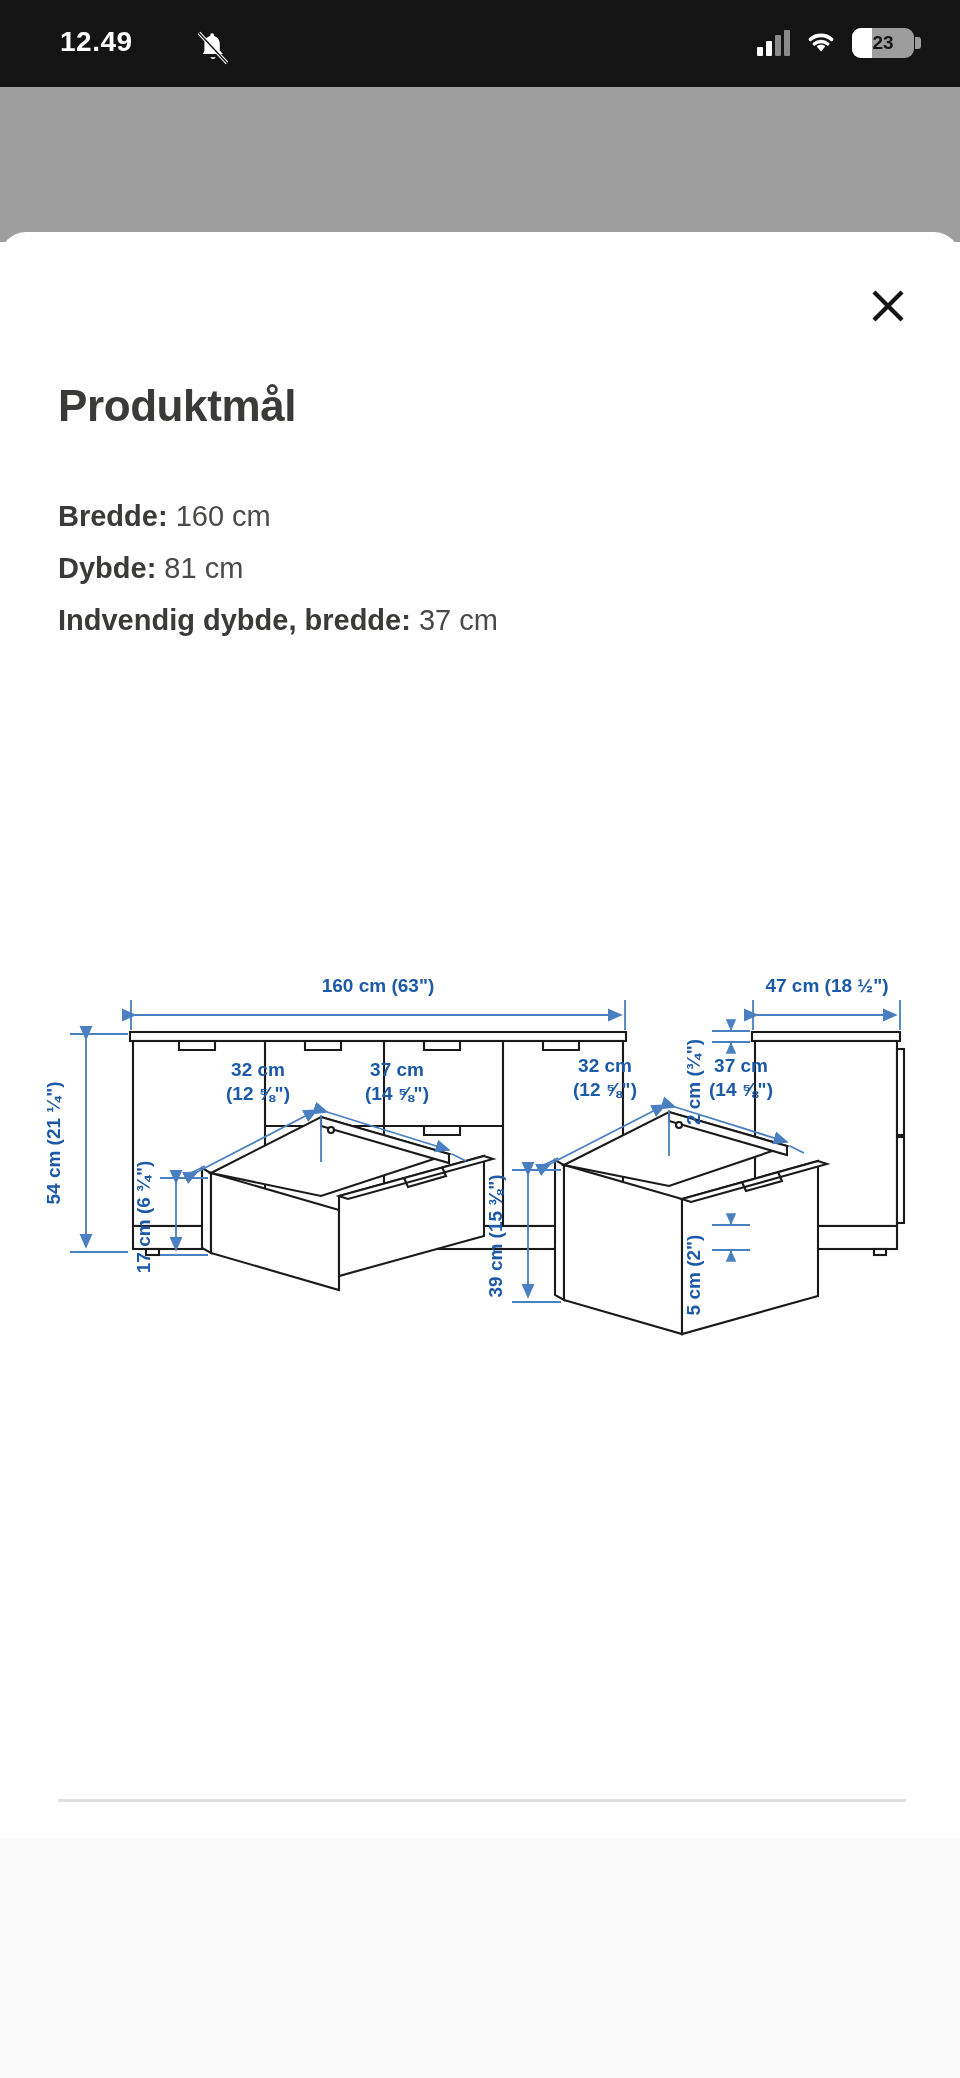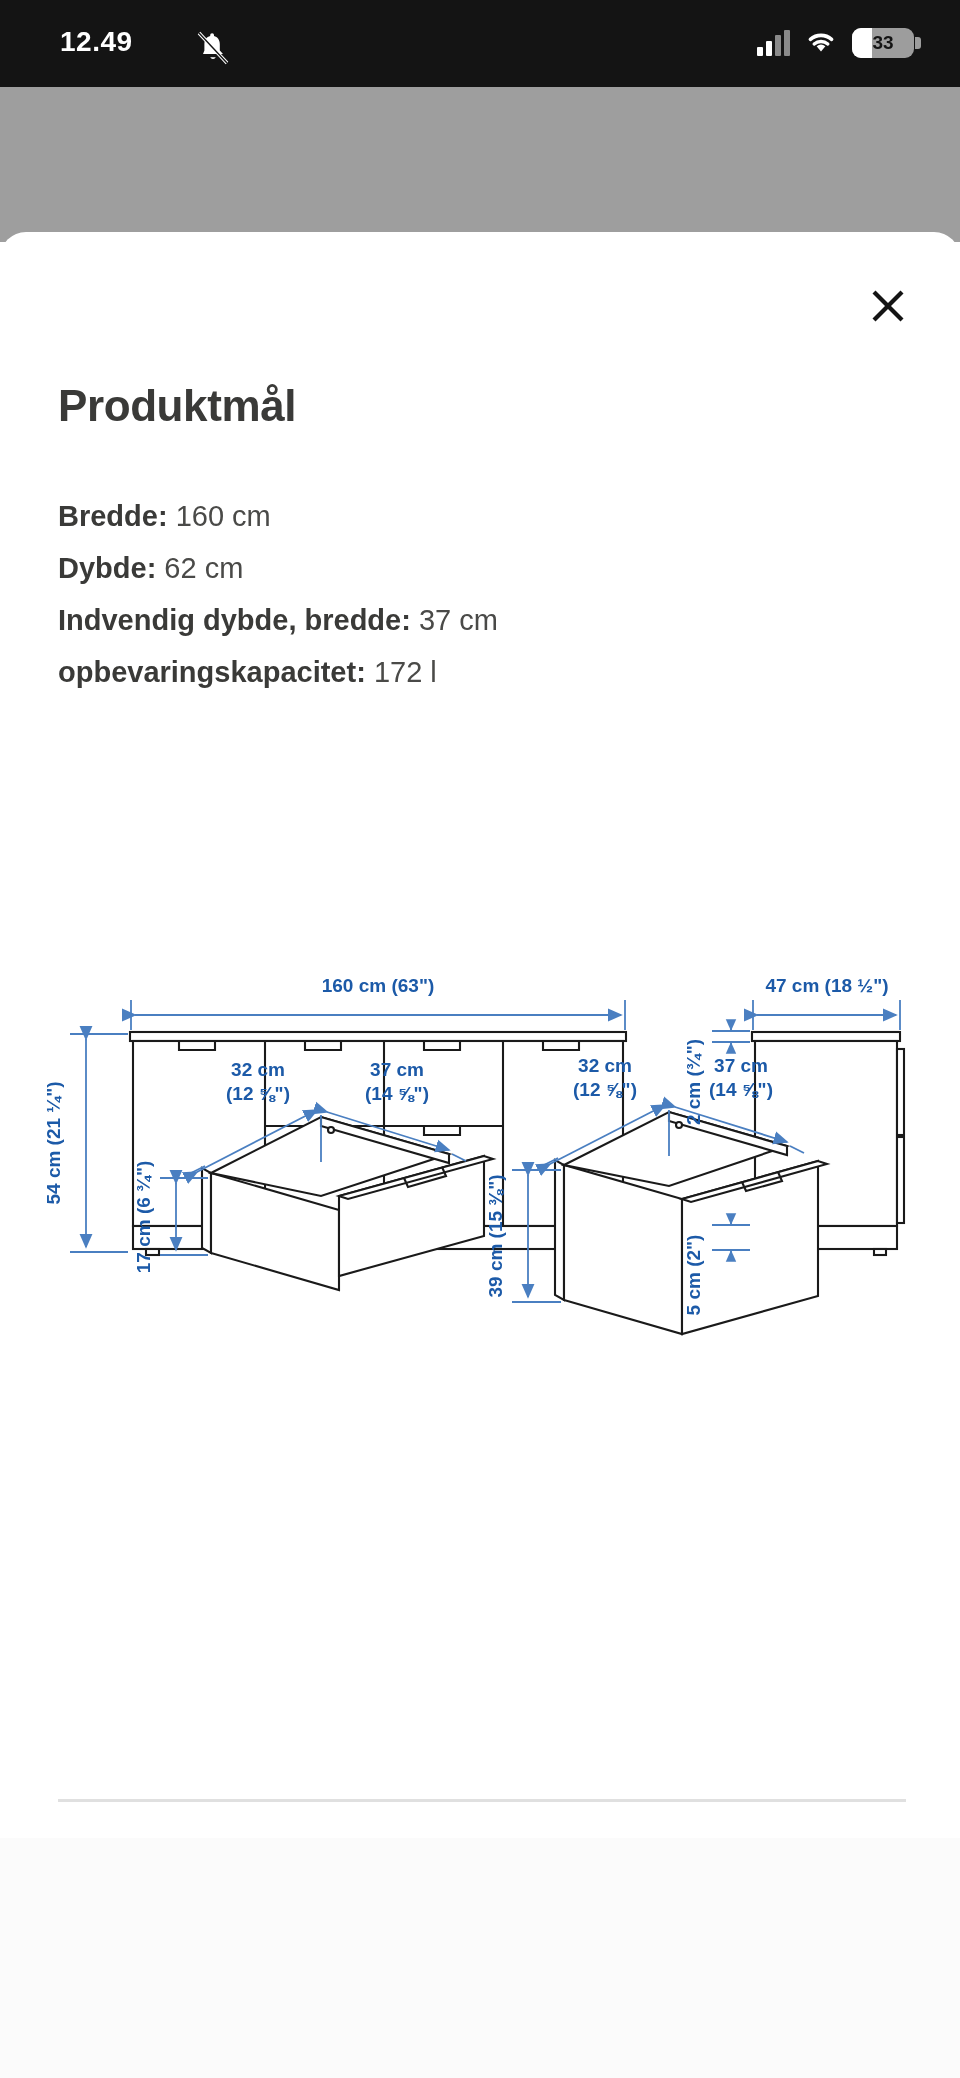--- a/index.html
+++ b/index.html
@@ -120,21 +120,21 @@
       <svg width="34" height="26" viewBox="0 0 34 26">
         <path d="M17 23.5 l-4.4-5.3 a7 7 0 0 1 8.8 0 z" fill="#ffffff"></path>
         <path d="M6.4 11.4 a16 16 0 0 1 21.2 0" stroke="#ffffff" stroke-width="3.6" fill="none" stroke-linecap="round"></path>
         <path d="M10.2 16 a10.5 10.5 0 0 1 13.6 0" stroke="#ffffff" stroke-width="3.4" fill="none" stroke-linecap="round"></path>
       </svg>
     </span>
 
     <span id="battery-icon">
       <span id="battery-shell"></span>
       <span id="battery-fill" style="width: 33%;"></span>
-      <span id="battery-level">33</span>
+      <span id="battery-level">23</span>
       <span id="battery-tip"></span>
     </span>
   </div>
 </div>
 
 <div id="backdrop"></div>
 
 <div id="sheet"></div>
 
 <div id="close-button">
@@ -146,29 +146,25 @@
 
 <h1 id="page-title">Produktmål</h1>
 
 <div id="spec-list">
   <div class="spec-row">
     <span class="spec-label">Bredde:</span>
     <span class="spec-value">160 cm</span>
   </div>
   <div class="spec-row">
     <span class="spec-label">Dybde:</span>
-    <span class="spec-value">62 cm</span>
+    <span class="spec-value">81 cm</span>
   </div>
   <div class="spec-row">
     <span class="spec-label">Indvendig dybde, bredde:</span>
     <span class="spec-value">37 cm</span>
-  </div>
-  <div class="spec-row">
-    <span class="spec-label">opbevaringskapacitet:</span>
-    <span class="spec-value">172 l</span>
   </div>
 </div>
 
 <div id="drawings">
 <svg width="960" height="880" viewBox="0 0 960 880">
   <defs>
     <marker id="ah" markerWidth="9" markerHeight="9" refX="7.5" refY="4.5" orient="auto">
       <path d="M0,0.8 L8.5,4.5 L0,8.2 z" fill="#4a7fc1"></path>
     </marker>
     <marker id="ahs" markerWidth="7" markerHeight="7" refX="6" refY="3.5" orient="auto">

